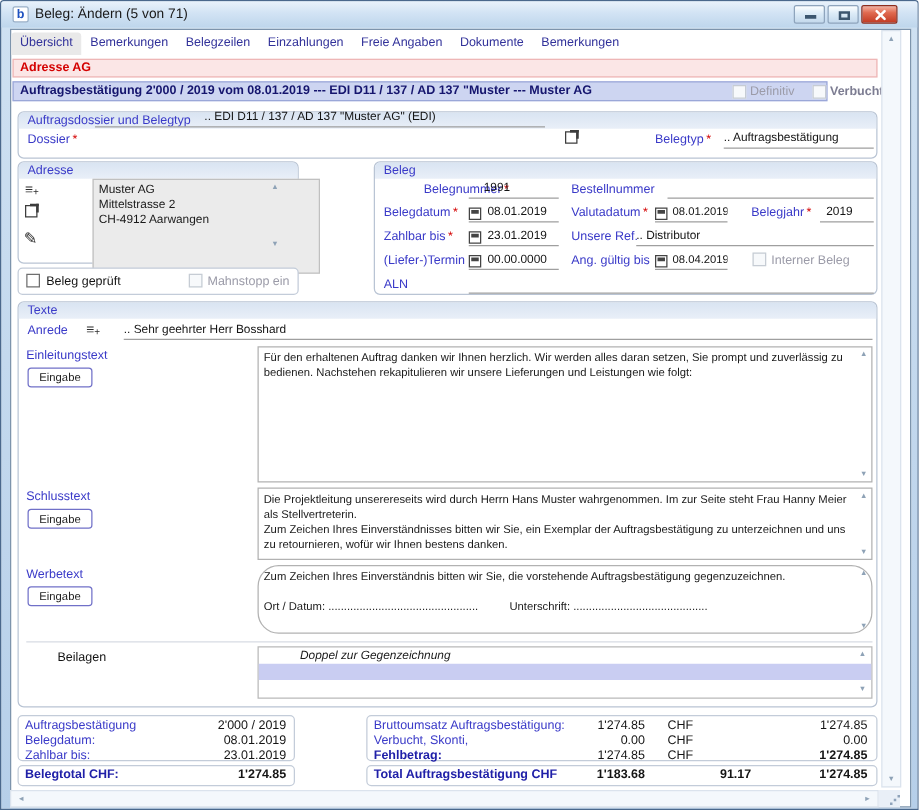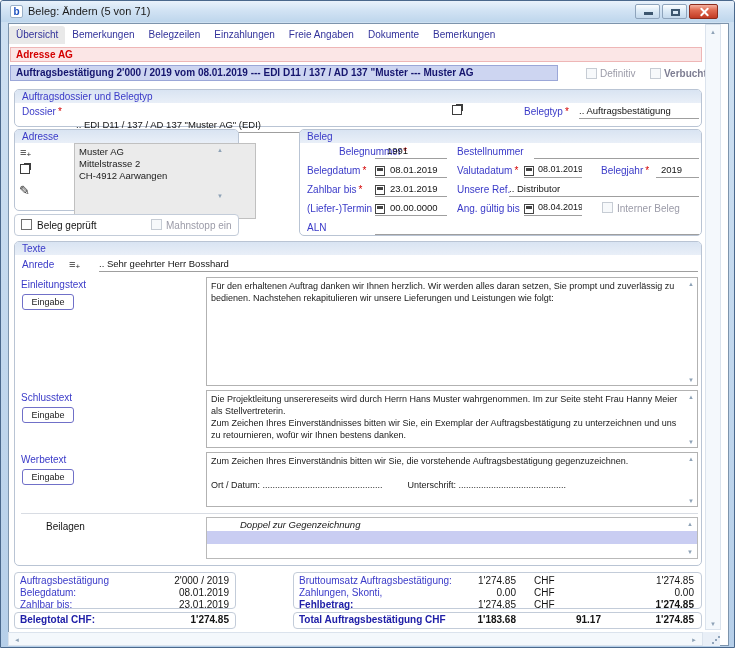--- a/index.html
+++ b/index.html
@@ -12,21 +12,21 @@
   .wbtn-close{background:linear-gradient(#f4b2a2,#e06a50 40%,#c23b24);border-color:#8d2c1c;}
   .glyph-min{position:absolute;left:8px;bottom:3px;width:9px;height:3px;background:#3c566f;}
   .glyph-max{position:absolute;left:8px;top:4px;width:9px;height:7px;border:2px solid #3c566f;}
   .glyph-x1,.glyph-x2{position:absolute;left:9px;top:6px;width:11px;height:2px;background:#fff;border-radius:1px;}
   .glyph-x1{transform:rotate(45deg);} .glyph-x2{transform:rotate(-45deg);}
   .client{position:absolute;left:7px;top:22px;width:721px;height:623px;background:#fff;border:1px solid #7d94ac;}
   .tabs{position:absolute;left:8px;top:25px;display:flex;height:18px;}
   .tab{font-size:10px;color:#32329a;padding:3px 7px 2px 7px;white-space:nowrap;}
   .tab.sel{background:#e9e9e9;border-radius:3px 3px 0 0;}
   .bar-pink{position:absolute;left:9px;top:46px;width:692px;height:15px;background:#fbe6e6;border:1px solid #eeb6b6;color:#d40000;font-weight:bold;font-size:10px;line-height:13px;padding-left:5px;}
-  .bar-blue{position:absolute;left:9px;top:64px;width:548px;height:16px;background:#cdd5f1;border:1px solid #9ba7d8;color:#15156e;font-weight:bold;font-size:10px;line-height:14px;padding-left:5px;}
+  .bar-blue{position:absolute;left:9px;top:64px;width:652px;height:16px;background:#cdd5f1;border:1px solid #9ba7d8;color:#15156e;font-weight:bold;font-size:10px;line-height:14px;padding-left:5px;}
   .grp{position:absolute;border:1px solid #b9c4d4;border-radius:5px;background:#fff;}
   .grphead{position:absolute;height:13px;background:linear-gradient(#d9e4f2,#e9eff8);border-radius:4px 4px 0 0;}
   .gtitle{position:absolute;font-size:10px;color:#3a3ac8;white-space:nowrap;}
   .lbl{position:absolute;font-size:10px;color:#3a3ac8;white-space:nowrap;}
   .ast{color:#d40000;margin-left:2px;}
   .dim{color:#9b9ba8;}
   .fld{position:absolute;height:15px;border-bottom:1px solid #9f9f9f;font-size:9.5px;color:#141414;line-height:13px;white-space:nowrap;overflow:hidden;}
   .cal{position:absolute;width:10px;height:10px;border:1px solid #444;background:#fff;}
   .cal::before{content:"";position:absolute;left:1px;right:1px;top:1px;height:2.5px;background:#444;}
   .opn{position:absolute;width:11px;height:11px;}
@@ -90,21 +90,21 @@
   <div class="bar-blue">Auftragsbestätigung 2'000 / 2019 vom 08.01.2019 --- EDI D11 / 137 / AD 137 "Muster --- Muster AG</div>
   <span class="cb dis" style="left:585px;top:67px;"></span>
   <span class="lbl dim" style="left:599px;top:67px;">Definitiv</span>
   <span class="cb dis" style="left:649px;top:67px;"></span>
   <span class="lbl dim bold" style="left:663px;top:67px;color:#7d7d92;">Verbucht</span>
 
   <div class="grp" style="left:13px;top:88px;width:688px;height:38px;"></div>
   <div class="grphead" style="left:14px;top:89px;width:686px;"></div>
   <div class="gtitle" style="left:21px;top:90px;">Auftragsdossier und Belegtyp</div>
   <span class="lbl" style="left:21px;top:105px;"><span>Dossier</span><span class="ast">*</span></span>
-  <div class="fld" style="left:75px;top:117px;width:360px;">.. EDI D11 / 137 / AD 137 "Muster AG" (EDI)</div>
+  <div class="fld" style="left:75px;top:86px;width:360px;text-align:center;">.. EDI D11 / 137 / AD 137 "Muster AG" (EDI)</div>
   <span class="opn" style="left:451px;top:103px;"></span>
   <span class="lbl" style="left:523px;top:105px;"><span>Belegtyp</span><span class="ast">*</span></span>
   <div class="fld" style="left:578px;top:103px;width:120px;">.. Auftragsbestätigung</div>
 
   <div class="grp" style="left:13px;top:128px;width:225px;height:82px;"></div>
   <div class="grphead" style="left:14px;top:129px;width:223px;"></div>
   <div class="gtitle" style="left:21px;top:130px;">Adresse</div>
   <span class="icn" style="left:19px;top:146px;"><span>≡</span><span class="pl">+</span></span>
   <span class="opn" style="left:19px;top:162px;"></span>
   <span class="icn" style="left:18px;top:184px;font-size:13px;">✎</span>
@@ -172,21 +172,21 @@
 
   <span class="lbl" style="left:20px;top:391px;">Schlusstext</span>
   <div class="btn-eingabe" style="left:21px;top:406px;">Eingabe</div>
   <div class="ta" style="left:205px;top:389px;width:492px;height:58px;">Die Projektleitung unserereseits wird durch Herrn Hans Muster wahrgenommen. Im zur Seite steht Frau Hanny Meier als Stellvertreterin.
 Zum Zeichen Ihres Einverständnisses bitten wir Sie, ein Exemplar der Auftragsbestätigung zu unterzeichnen und uns zu retournieren, wofür wir Ihnen bestens danken.</div>
   <span class="sArr" style="left:685px;top:392px;">▲</span>
   <span class="sArr" style="left:685px;top:437px;">▼</span>
 
   <span class="lbl" style="left:20px;top:453px;">Werbetext</span>
   <div class="btn-eingabe" style="left:21px;top:468px;">Eingabe</div>
-  <div class="ta" style="left:205px;top:451px;width:492px;height:55px;">Zum Zeichen Ihres Einverständnis bitten wir Sie, die vorstehende Auftragsbestätigung gegenzuzeichnen.
+  <div class="ta" style="left:205px;top:451px;width:492px;height:55px;border-radius:17px;">Zum Zeichen Ihres Einverständnis bitten wir Sie, die vorstehende Auftragsbestätigung gegenzuzeichnen.
 
 Ort / Datum: ................................................          Unterschrift: ...........................................</div>
   <span class="sArr" style="left:685px;top:454px;">▲</span>
   <span class="sArr" style="left:685px;top:496px;">▼</span>
 
   <div class="divider" style="left:20px;top:512px;width:677px;"></div>
   <span class="lbl" style="left:45px;top:520px;color:#141414;">Beilagen</span>
   <div class="list" style="left:205px;top:516px;width:492px;height:42px;">
     <div class="listrow">Doppel zur Gegenzeichnung</div>
     <div class="listrow sel"></div>
@@ -204,21 +204,21 @@
   <span class="sval" style="left:110px;top:598px;width:118px;">23.01.2019</span>
   <div class="sumbox" style="left:13px;top:611px;width:222px;height:17px;"></div>
   <span class="slbl bnavy" style="left:19px;top:613px;">Belegtotal CHF:</span>
   <span class="sval bold" style="left:110px;top:613px;width:118px;">1'274.85</span>
 
   <div class="sumbox" style="left:292px;top:571px;width:409px;height:37px;"></div>
   <span class="slbl" style="left:298px;top:574px;">Bruttoumsatz Auftragsbestätigung:</span>
   <span class="sval" style="left:420px;top:574px;width:95px;">1'274.85</span>
   <span class="slbl" style="left:533px;top:574px;color:#141414;">CHF</span>
   <span class="sval" style="left:555px;top:574px;width:138px;">1'274.85</span>
-  <span class="slbl" style="left:298px;top:586px;">Zahlungen, Skonti,</span>
+  <span class="slbl" style="left:298px;top:586px;">Verbucht, Skonti,</span>
   <span class="sval" style="left:420px;top:586px;width:95px;">0.00</span>
   <span class="slbl" style="left:533px;top:586px;color:#141414;">CHF</span>
   <span class="sval" style="left:555px;top:586px;width:138px;">0.00</span>
   <span class="slbl bnavy" style="left:298px;top:598px;">Fehlbetrag:</span>
   <span class="sval" style="left:420px;top:598px;width:95px;">1'274.85</span>
   <span class="slbl" style="left:533px;top:598px;color:#141414;">CHF</span>
   <span class="sval bold" style="left:555px;top:598px;width:138px;">1'274.85</span>
   <div class="sumbox" style="left:292px;top:611px;width:409px;height:17px;"></div>
   <span class="slbl bnavy" style="left:298px;top:613px;">Total Auftragsbestätigung CHF</span>
   <span class="sval bold" style="left:420px;top:613px;width:95px;">1'183.68</span>

